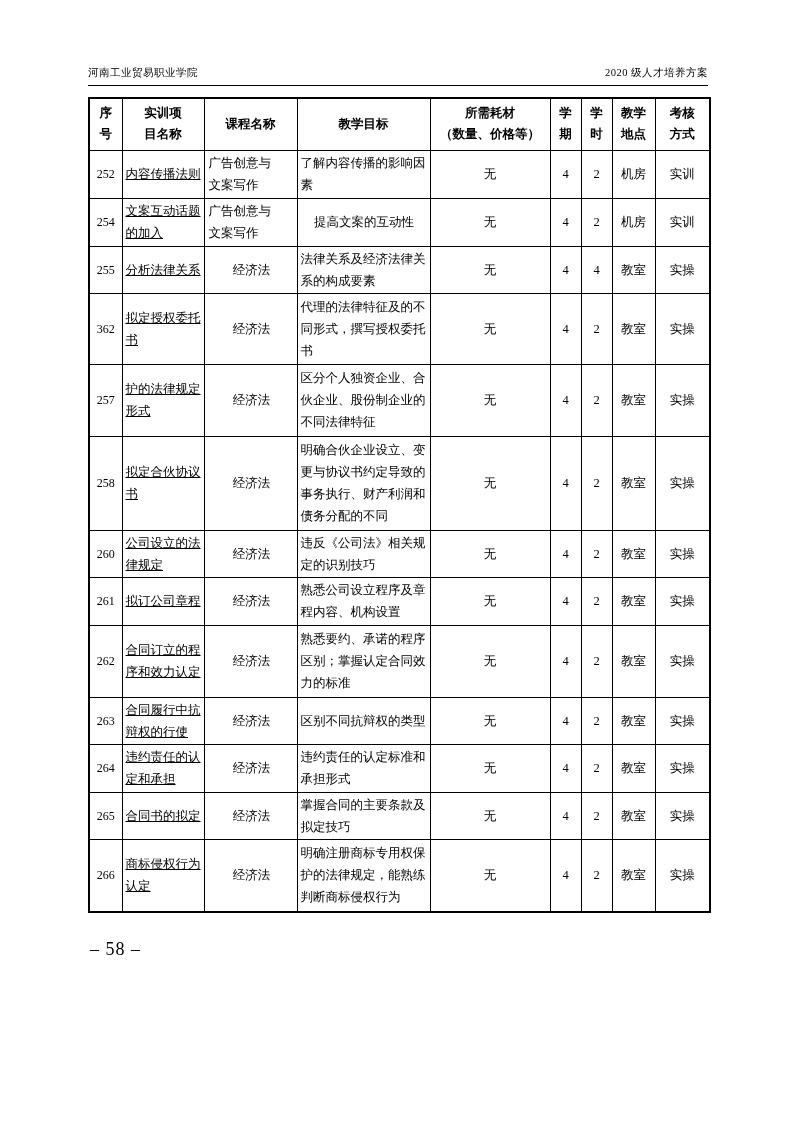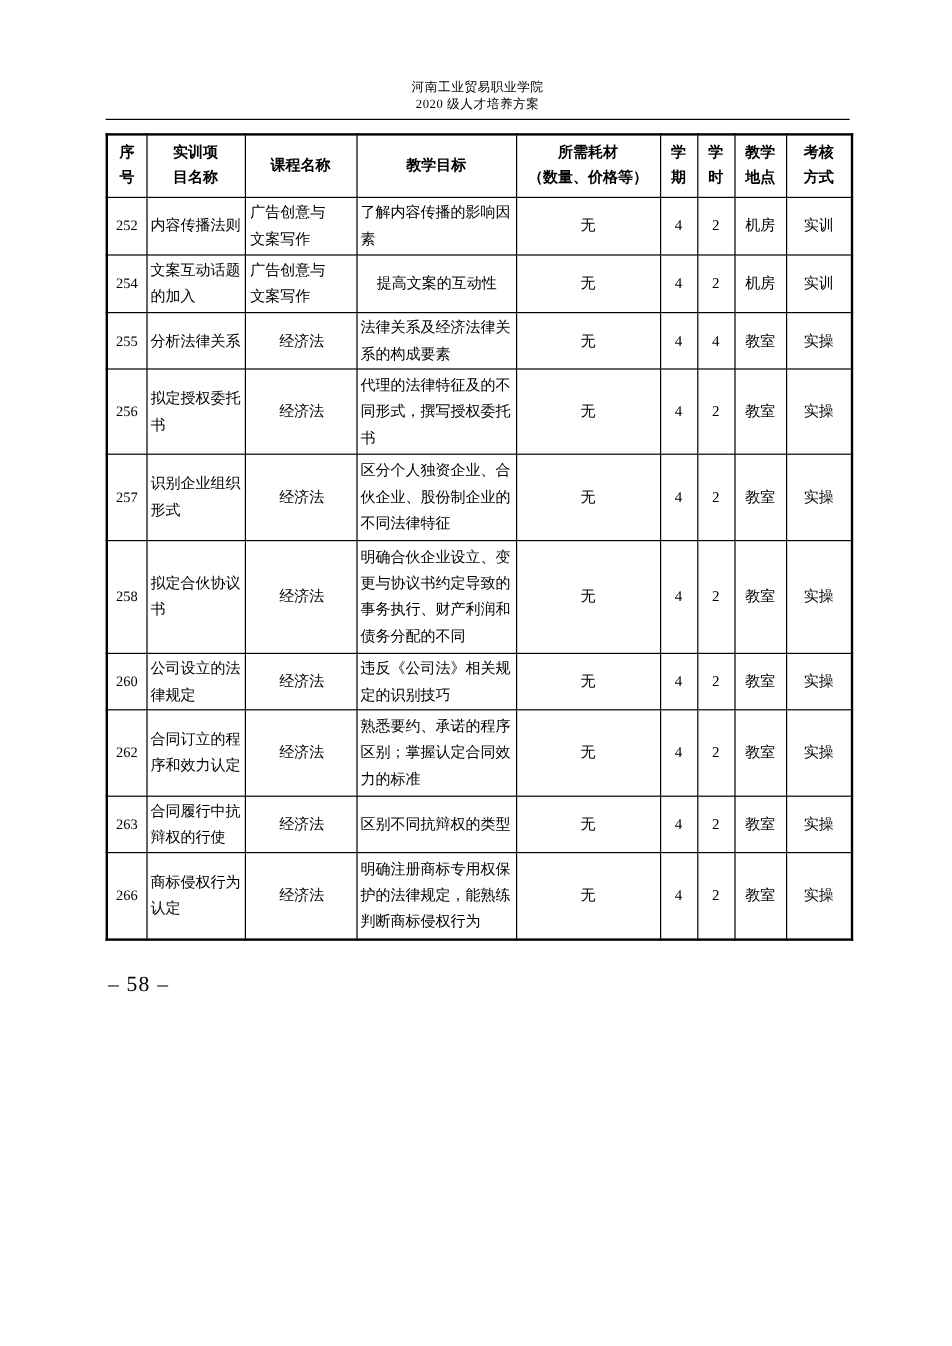--- a/index.html
+++ b/index.html
@@ -12,26 +12,25 @@
     height: 1122px;
     position: relative;
     font-family: "Liberation Serif", "DejaVu Serif", serif;
     color: #000000;
     overflow: hidden;
   }
   .page-header {
     margin: 66px 85px 0 88px;
     display: flex;
     justify-content: space-between;
-    align-items: center;
+    align-items: flex-start;
     font-size: 10.5px;
     letter-spacing: 0.5px;
     padding-bottom: 5px;
     border-bottom: 1px solid #000000;
-    flex-direction: column;
   }
   .page-header span { display: inline-block; }
   table.training-table {
     border-collapse: collapse;
     table-layout: fixed;
     width: 621px;
     margin-left: 88px;
     margin-top: 11px;
     border: 2px solid #000000;
   }
@@ -50,21 +49,21 @@
     text-align: center;
     line-height: 21px;
     padding: 2px 1px;
   }
   thead tr { height: 52px; }
   td { text-align: left; }
   td.c-no, td.c-materials, td.c-sem, td.c-hours, td.c-loc, td.c-assess {
     text-align: center;
   }
   td.c-no { font-size: 12px; }
-  td.c-project { padding-left: 3px; }
+  td.c-project { padding-left: 3px; text-decoration: underline; }
   td.c-objective { padding-left: 3px; }
   td.c-course { padding-left: 4px; }
   td.center { text-align: center; }
   
   .c-no        { width: 33px; }
   .c-project   { width: 82px; }
   .c-course    { width: 93px; }
   .c-objective { width: 133px; }
   .c-materials { width: 120px; }
   .c-sem       { width: 31px; }
@@ -139,36 +138,36 @@
         <td class="c-course center">经济法</td>
         <td class="c-objective">法律关系及经济法律关
 系的构成要素</td>
         <td class="c-materials">无</td>
         <td class="c-sem">4</td>
         <td class="c-hours">4</td>
         <td class="c-loc">教室</td>
         <td class="c-assess">实操</td>
       </tr>
       <tr style="height: 71px;">
-        <td class="c-no">256</td>
+        <td class="c-no">362</td>
         <td class="c-project">拟定授权委托
 书</td>
         <td class="c-course center">经济法</td>
         <td class="c-objective">代理的法律特征及的不
 同形式，撰写授权委托
 书</td>
         <td class="c-materials">无</td>
         <td class="c-sem">4</td>
         <td class="c-hours">2</td>
         <td class="c-loc">教室</td>
         <td class="c-assess">实操</td>
       </tr>
       <tr style="height: 72px;">
         <td class="c-no">257</td>
-        <td class="c-project">识别企业组织
+        <td class="c-project">护的法律规定
 形式</td>
         <td class="c-course center">经济法</td>
         <td class="c-objective">区分个人独资企业、合
 伙企业、股份制企业的
 不同法律特征</td>
         <td class="c-materials">无</td>
         <td class="c-sem">4</td>
         <td class="c-hours">2</td>
         <td class="c-loc">教室</td>
         <td class="c-assess">实操</td>
@@ -194,20 +193,32 @@
 律规定</td>
         <td class="c-course center">经济法</td>
         <td class="c-objective">违反《公司法》相关规
 定的识别技巧</td>
         <td class="c-materials">无</td>
         <td class="c-sem">4</td>
         <td class="c-hours">2</td>
         <td class="c-loc">教室</td>
         <td class="c-assess">实操</td>
       </tr>
+      <tr style="height: 48px;">
+        <td class="c-no">261</td>
+        <td class="c-project">拟订公司章程</td>
+        <td class="c-course center">经济法</td>
+        <td class="c-objective">熟悉公司设立程序及章
+程内容、机构设置</td>
+        <td class="c-materials">无</td>
+        <td class="c-sem">4</td>
+        <td class="c-hours">2</td>
+        <td class="c-loc">教室</td>
+        <td class="c-assess">实操</td>
+      </tr>
       <tr style="height: 72px;">
         <td class="c-no">262</td>
         <td class="c-project">合同订立的程
 序和效力认定</td>
         <td class="c-course center">经济法</td>
         <td class="c-objective">熟悉要约、承诺的程序
 区别；掌握认定合同效
 力的标准</td>
         <td class="c-materials">无</td>
         <td class="c-sem">4</td>
@@ -220,20 +231,45 @@
         <td class="c-project">合同履行中抗
 辩权的行使</td>
         <td class="c-course center">经济法</td>
         <td class="c-objective">区别不同抗辩权的类型</td>
         <td class="c-materials">无</td>
         <td class="c-sem">4</td>
         <td class="c-hours">2</td>
         <td class="c-loc">教室</td>
         <td class="c-assess">实操</td>
       </tr>
+      <tr style="height: 48px;">
+        <td class="c-no">264</td>
+        <td class="c-project">违约责任的认
+定和承担</td>
+        <td class="c-course center">经济法</td>
+        <td class="c-objective">违约责任的认定标准和
+承担形式</td>
+        <td class="c-materials">无</td>
+        <td class="c-sem">4</td>
+        <td class="c-hours">2</td>
+        <td class="c-loc">教室</td>
+        <td class="c-assess">实操</td>
+      </tr>
+      <tr style="height: 47px;">
+        <td class="c-no">265</td>
+        <td class="c-project">合同书的拟定</td>
+        <td class="c-course center">经济法</td>
+        <td class="c-objective">掌握合同的主要条款及
+拟定技巧</td>
+        <td class="c-materials">无</td>
+        <td class="c-sem">4</td>
+        <td class="c-hours">2</td>
+        <td class="c-loc">教室</td>
+        <td class="c-assess">实操</td>
+      </tr>
       <tr style="height: 73px;">
         <td class="c-no">266</td>
         <td class="c-project">商标侵权行为
 认定</td>
         <td class="c-course center">经济法</td>
         <td class="c-objective">明确注册商标专用权保
 护的法律规定，能熟练
 判断商标侵权行为</td>
         <td class="c-materials">无</td>
         <td class="c-sem">4</td>

